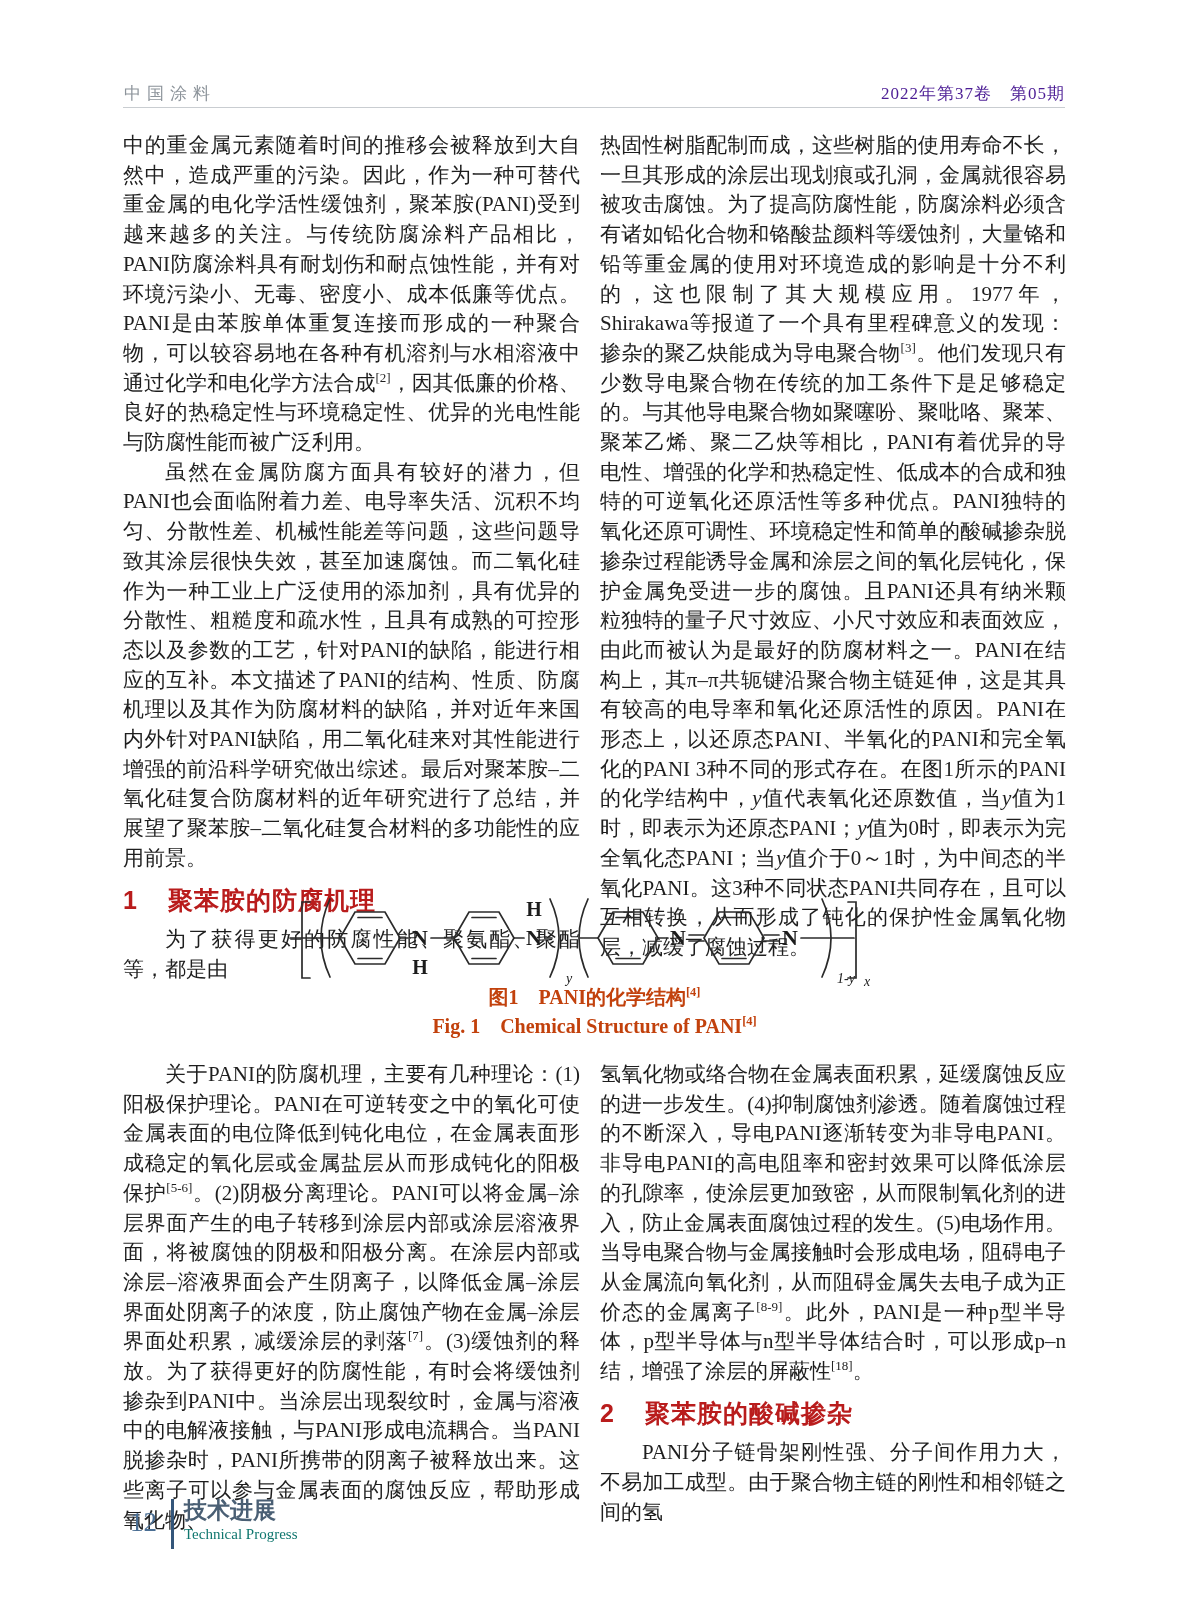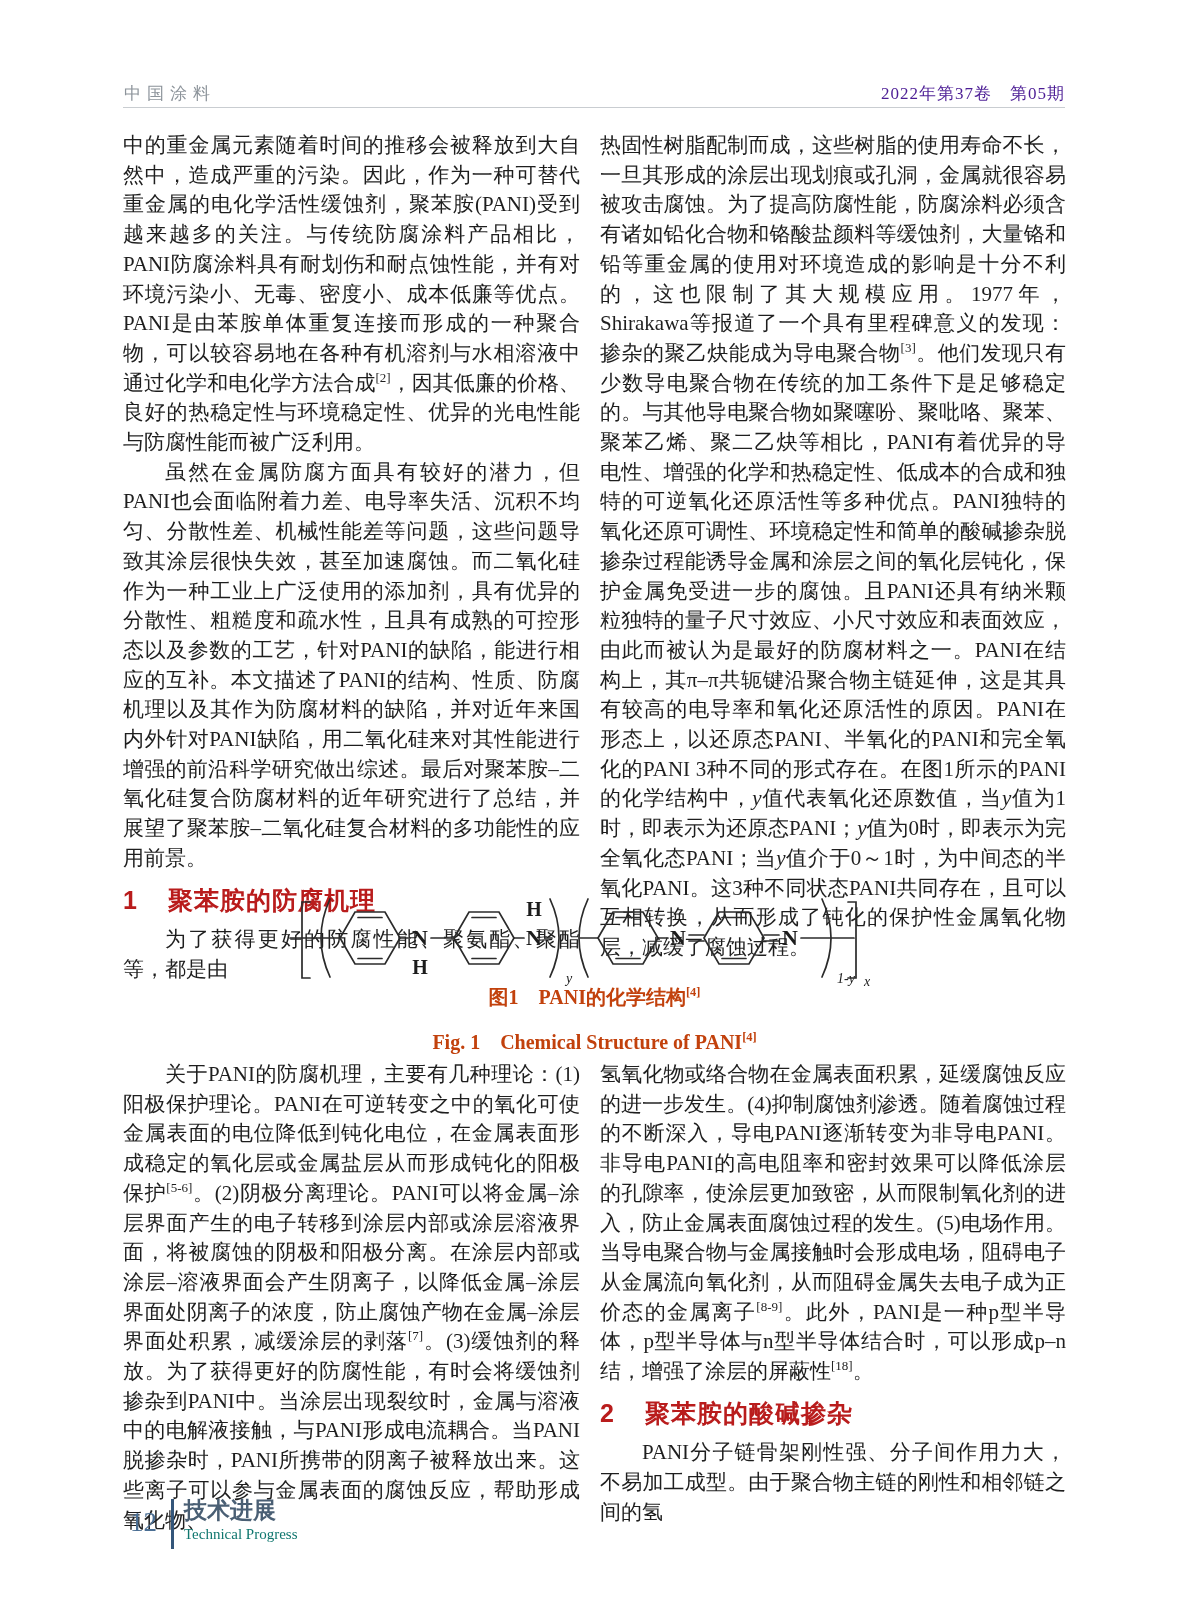--- a/index.html
+++ b/index.html
@@ -39,21 +39,21 @@
   }
   .sec .sec-num{display:inline-block;margin-right:30px;}
   
   .figure-wrap{position:absolute;left:282px;top:886px;width:612px;height:104px;}
   .figure-wrap svg{display:block;}
   .fig-stroke{stroke:#2b2b2b;stroke-width:1.7;fill:none;stroke-linecap:round;}
   .fig-atom{font-family:"Liberation Serif","DejaVu Serif",serif;font-weight:bold;fill:#1c1c1c;}
   .fig-sub{font-family:"Liberation Serif","DejaVu Serif",serif;font-style:italic;fill:#1c1c1c;font-size:14px;}
   .caption{position:absolute;left:123px;width:943px;text-align:center;font-weight:bold;font-size:20px;color:#c2410c;}
   .cap-cn{top:984px;font-family:"Liberation Serif","DejaVu Serif",serif;}
-  .cap-en{top:1013px;font-family:"Liberation Serif","DejaVu Serif",serif;margin-top:16px;}
+  .cap-en{top:1013px;font-family:"Liberation Serif","DejaVu Serif",serif;}
   
   .footer{position:absolute;left:130px;top:1497px;height:54px;display:flex;align-items:flex-start;}
   .footer .pg{font-size:27px;color:#4a6e93;margin-top:10px;font-family:"Liberation Serif","DejaVu Serif",serif;}
   .footer .bar{width:3px;height:50px;background:#34567a;margin:2px 10px 0 14px;}
   .footer .lbl-cn{font-family:"Liberation Sans","DejaVu Sans",sans-serif;font-weight:bold;font-size:23px;color:#4a5f74;line-height:26px;}
   .footer .lbl-en{font-family:"Liberation Serif","DejaVu Serif",serif;font-size:15px;color:#0f766e;margin-top:3px;}
 </style>
 </head>
 <body>
 

